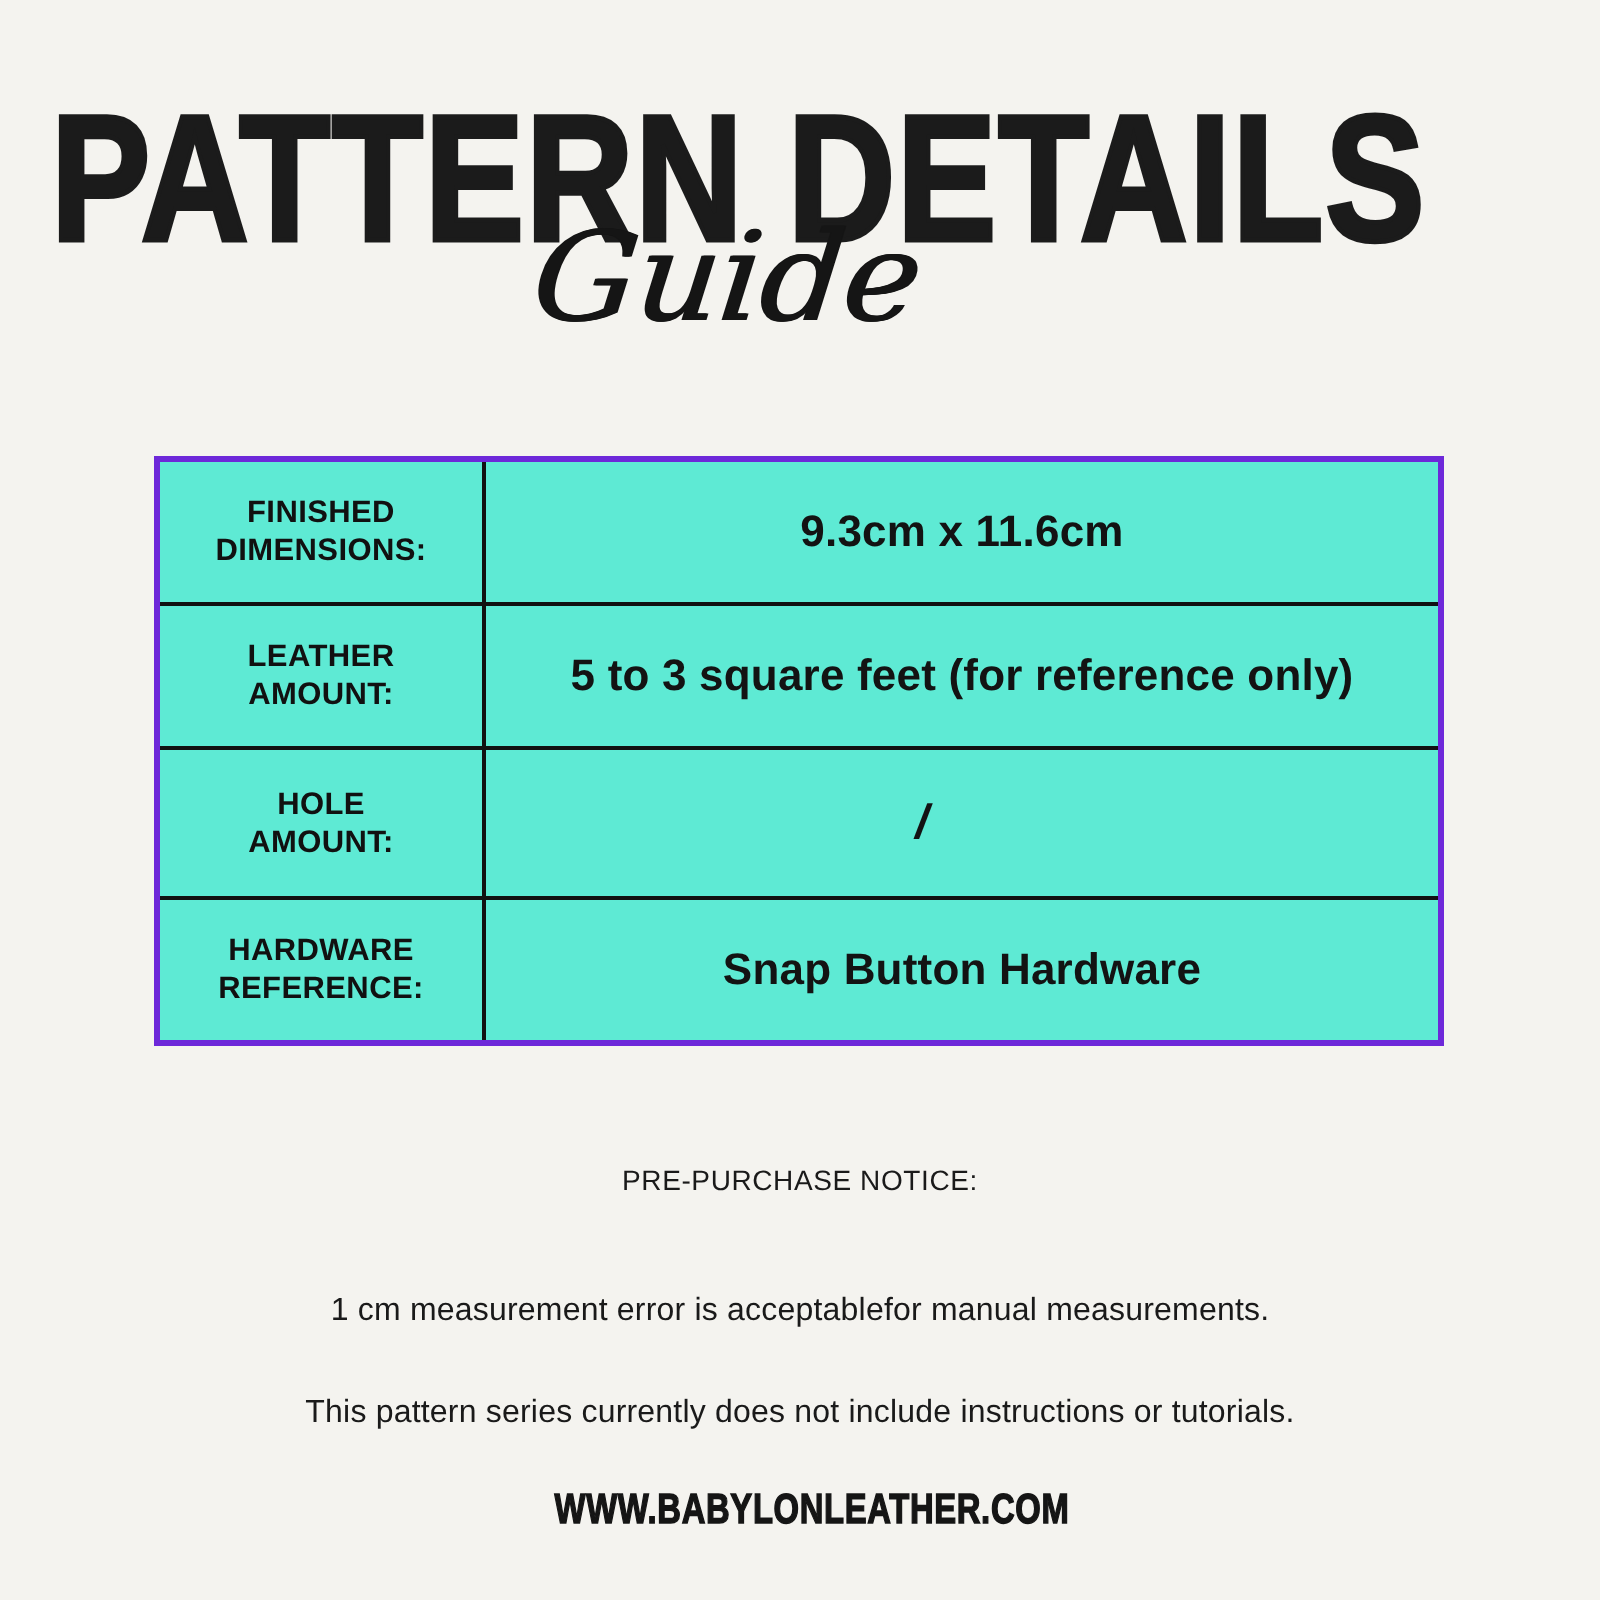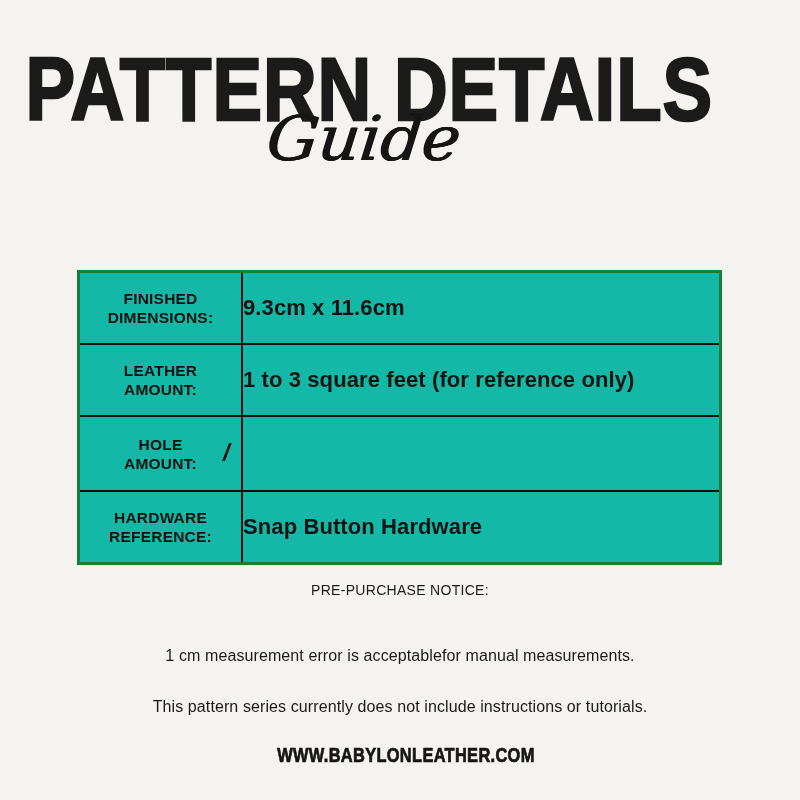--- a/index.html
+++ b/index.html
@@ -58,41 +58,41 @@
   }
 
   
   .spec-table {
     position: absolute;
     left: 77px;
     top: 228px;
     width: 645px;
     border-collapse: collapse;
     table-layout: fixed;
-    background: #14b8a6;
-    border: 3px solid #15803d;
-    margin-top: 42px;
+    background: #5eead4;
+    border: 3px solid #6d28d9;
   }
   .spec-table td {
     border: 2px solid #111111;
     padding: 0;
     vertical-align: middle;
   }
   .cell-label {
     width: 161px;
     text-align: center;
     font-family: "Liberation Sans", sans-serif;
     font-weight: 700;
     font-size: 15.5px;
     line-height: 19px;
     letter-spacing: 0.2px;
     color: #111111;
     padding: 6px 4px;
   }
   .cell-value {
+    text-align: center;
     font-family: "Liberation Sans", sans-serif;
     font-weight: 600;
     font-size: 22px;
     line-height: 28px;
     letter-spacing: 0.1px;
     color: #131313;
     padding: 6px 10px;
   }
   .row-1 td, .row-2 td, .row-4 td { height: 70px; }
   .row-3 td { height: 73px; }
@@ -171,21 +171,21 @@
         <span>FINISHED</span><br>
         <span>DIMENSIONS:</span>
       </td>
       <td class="cell-value">9.3cm x 11.6cm</td>
     </tr>
     <tr class="row-2">
       <td class="cell-label">
         <span>LEATHER</span><br>
         <span>AMOUNT:</span>
       </td>
-      <td class="cell-value">1 to 3 square feet (for reference only)</td>
+      <td class="cell-value">5 to 3 square feet (for reference only)</td>
     </tr>
     <tr class="row-3">
       <td class="cell-label">
         <span>HOLE</span><br>
         <span>AMOUNT:</span>
       </td>
       <td class="cell-value">
         <span class="value-slash">/</span>
       </td>
     </tr>

